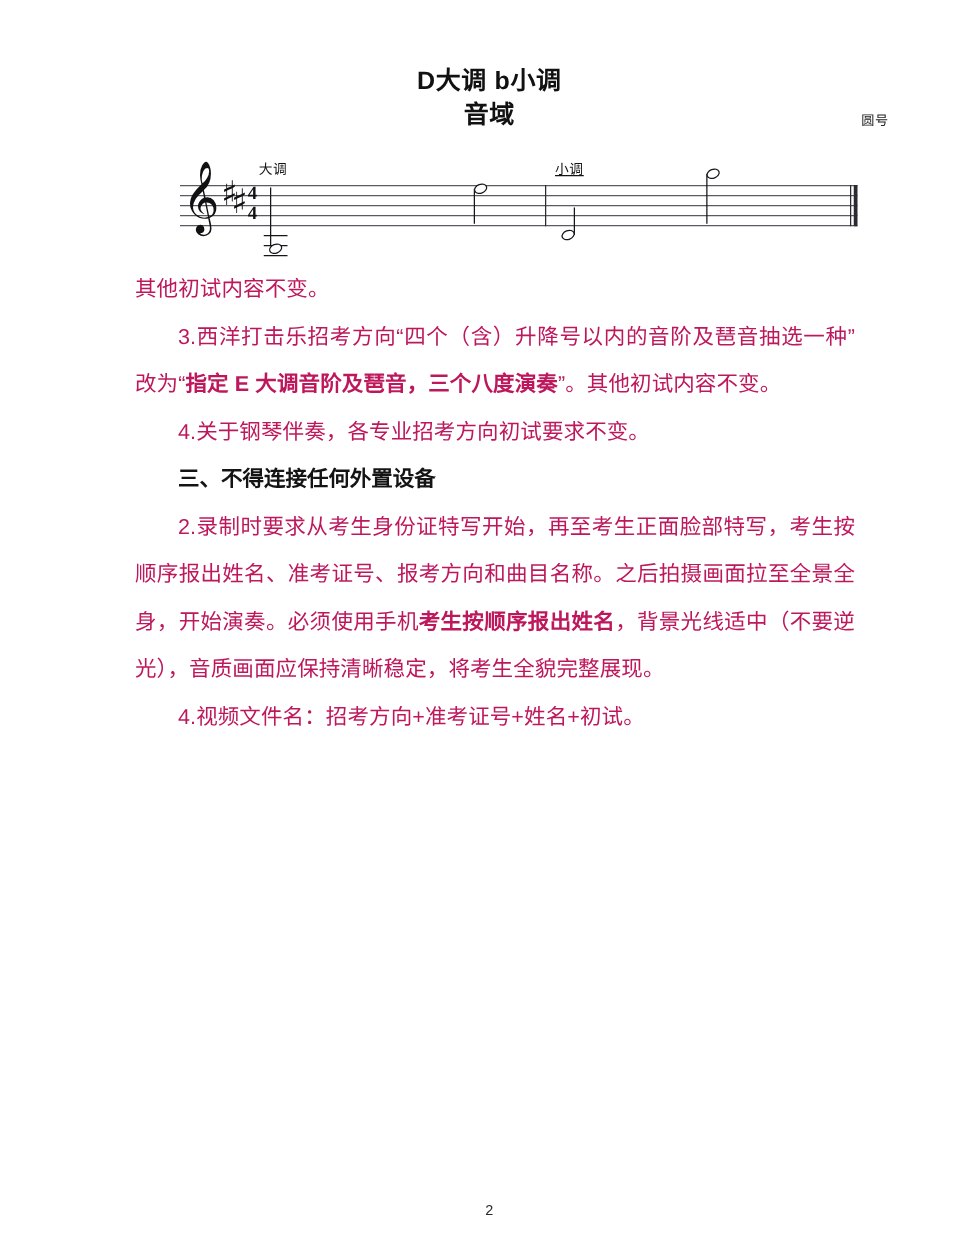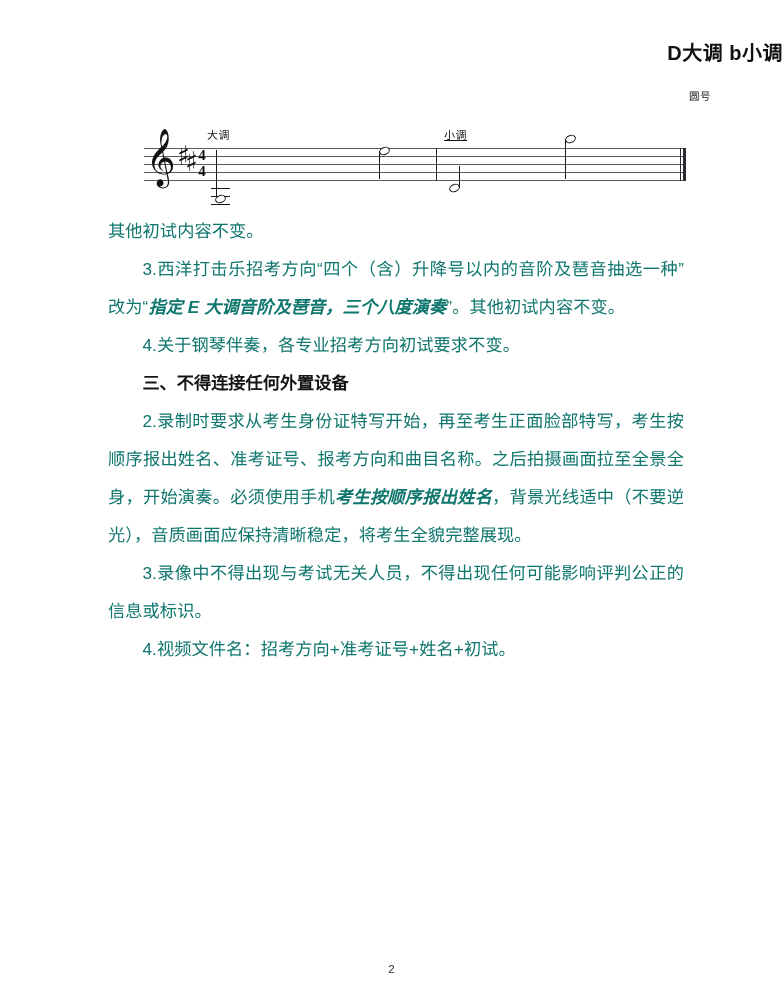--- a/index.html
+++ b/index.html
@@ -21,26 +21,27 @@
 
   
   .score-block {
     position: absolute;
     left: 0;
     top: 40px;
     width: 783px;
     height: 165px;
   }
   .score-title {
-    text-align: right;
+    text-align: center;
     font-size: 20px;
     font-weight: 600;
     line-height: 27px;
     letter-spacing: 0.5px;
     color: #111;
+    margin-top: 12px;
   }
   .score-title .line2 { display: block; }
   .instrument-label {
     position: absolute;
     right: 72px;
     top: 48px;
     font-size: 10.5px;
     color: #1a1a1a;
     letter-spacing: 0.5px;
   }
@@ -197,54 +198,55 @@
   .body {
     position: absolute;
     left: 108px;
     top: 212px;
     width: 576px;
   }
   p.para {
     margin: 0 0 0 0;
     font-size: 17.2px;
     line-height: 38px;
-    color: #0f766e;
+    color: #be185d;
     text-align: justify;
     text-justify: inter-ideograph;
     letter-spacing: 0.1px;
   }
   p.indent { text-indent: 2em; }
   p.heading {
     font-weight: 700;
     text-indent: 2em;
     margin: 0;
     font-size: 17.2px;
     line-height: 38px;
   }
-  b.bold { font-weight: 700; font-style: italic; }
+  b.bold { font-weight: 700; }
 
   .footer-page {
     position: absolute;
     left: 0;
     top: 963px;
     width: 783px;
     text-align: center;
     font-size: 11.5px;
     color: #2b2b2b;
   }
 </style>
 </head>
 <body>
 
 <div id="page">
 
   <div class="score-block">
 
     <div class="score-title">
       <span>D大调 b小调</span>
+      <span class="line2">音域</span>
     </div>
 
     <div class="instrument-label">圆号</div>
 
     <div class="staff-wrap">
 
       <div class="staff-lines">
         <i></i>
         <i></i>
         <i></i>
@@ -304,21 +306,20 @@
 
     <p class="para indent"><span>3.西洋打击乐招考方向“四个（含）升降号以内的音阶及琶音抽选一种”改为“</span><b class="bold">指定 E 大调音阶及琶音，三个八度演奏</b><span>”。其他初试内容不变。</span></p>
 
     <p class="para indent">4.关于钢琴伴奏，各专业招考方向初试要求不变。</p>
 
     <p class="heading">三、不得连接任何外置设备</p>
 
 
     <p class="para indent"><span>2.录制时要求从考生身份证特写开始，再至考生正面脸部特写，考生按顺序报出姓名、准考证号、报考方向和曲目名称。之后拍摄画面拉至全景全身，开始演奏。必须使用手机</span><b class="bold">考生按顺序报出姓名</b><span>，背景光线适中（不要逆光），音质画面应保持清晰稳定，将考生全貌完整展现。</span></p>
 
-    <p class="para indent">3.录像中不得出现与考试无关人员，不得出现任何可能影响评判公正的信息或标识。</p>
 
     <p class="para indent">4.视频文件名：招考方向+准考证号+姓名+初试。</p>
 
   </div>
 
   <div class="footer-page">2</div>
 
 </div>
 
 </body></html>

